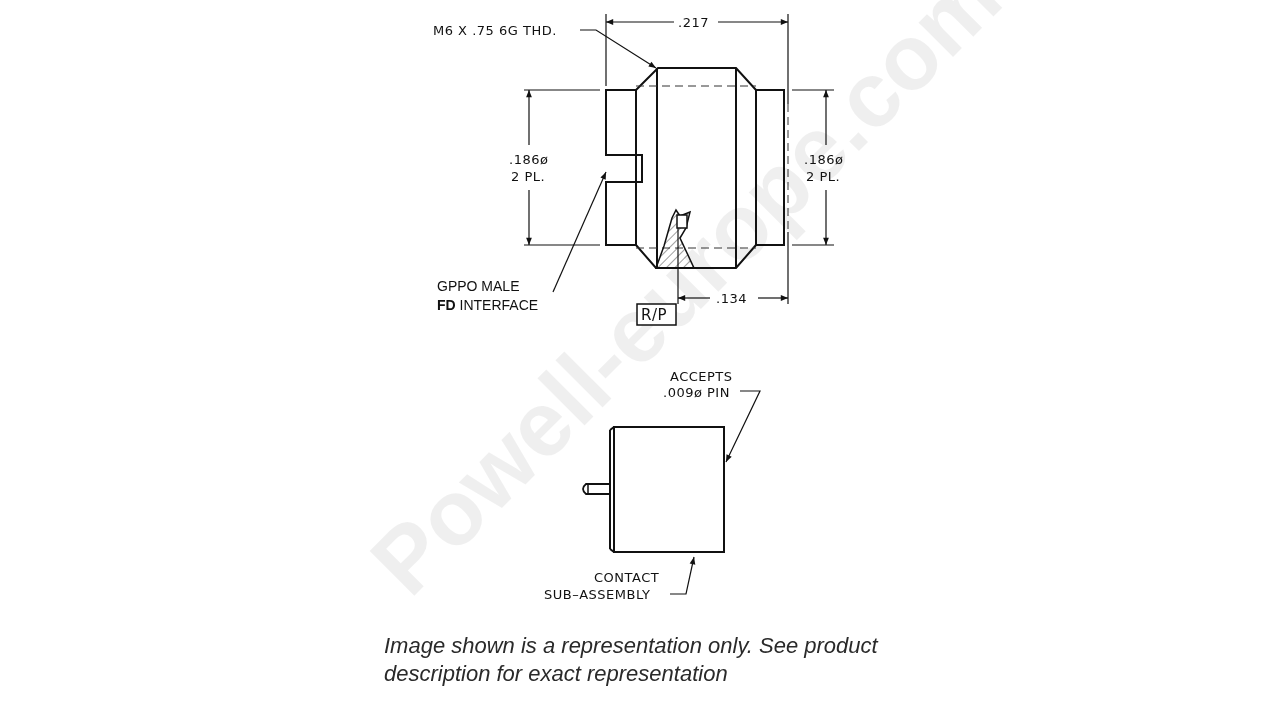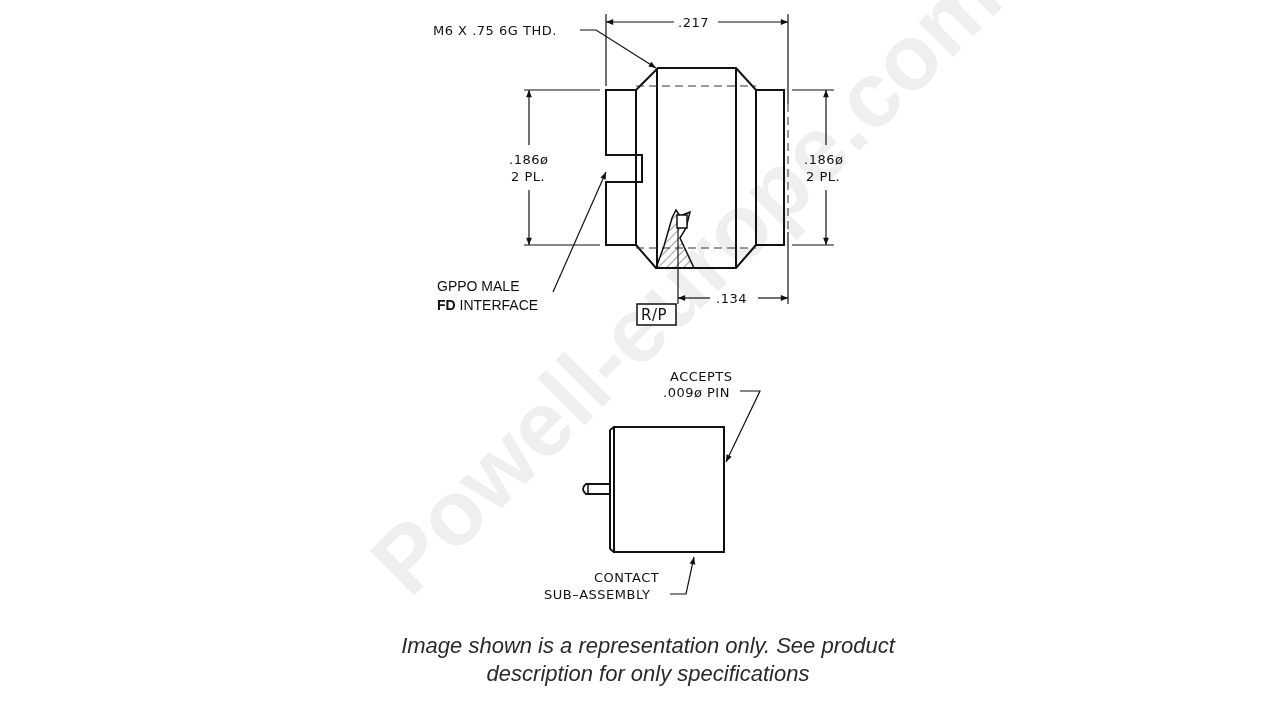--- a/index.html
+++ b/index.html
@@ -3,23 +3,23 @@
 <meta charset="utf-8">
 <style>
   html, body { margin: 0; padding: 0; background: #ffffff; }
   body { width: 1280px; height: 720px; position: relative; overflow: hidden; }
   #drawing { position: absolute; left: 0; top: 0; width: 1280px; height: 620px; }
   .dim-text { font-family: "DejaVu Sans", sans-serif; font-size: 13px; fill: #111; letter-spacing: 0.5px; }
   .label-text { font-family: "Liberation Sans", sans-serif; font-size: 14px; fill: #111; }
   .bold { font-weight: bold; }
   .wm { font-family: "Liberation Sans", sans-serif; font-size: 92px; fill: #000; opacity: 0.06; font-weight: bold; }
   .caption {
-    position: absolute; left: 368px; top: 632px; width: 560px;
+    position: absolute; left: 384px; top: 632px; width: 560px;
     font-family: "Liberation Sans", sans-serif; font-style: italic;
-    font-size: 22px; line-height: 28px; color: #2a2a2a; text-align: center;
+    font-size: 22px; line-height: 28px; color: #2a2a2a;
   }
 </style>
 </head>
 <body>
 
 <svg id="drawing" viewBox="0 0 1280 620" xmlns="http://www.w3.org/2000/svg">
   <defs>
     <marker id="arr" viewBox="0 0 10 10" refX="10" refY="5" markerWidth="9" markerHeight="6" orient="auto-start-reverse">
       <path d="M0,1 L10,5 L0,9 z" fill="#111"></path>
     </marker>
@@ -106,14 +106,14 @@
     <polyline points="670,594 686,594 694,557" marker-end="url(#arr)"></polyline>
   </g>
   <text class="dim-text" x="670" y="381">ACCEPTS</text>
   <text class="dim-text" x="663" y="397">.009ø  PIN</text>
   <text class="dim-text" x="594" y="582">CONTACT</text>
   <text class="dim-text" x="544" y="599">SUB–ASSEMBLY</text>
 </svg>
 
 <div class="caption">
   <div>Image shown is a representation only. See product</div>
-  <div>description for only specifications</div>
+  <div>description for exact representation</div>
 </div>
 
 </body></html>

